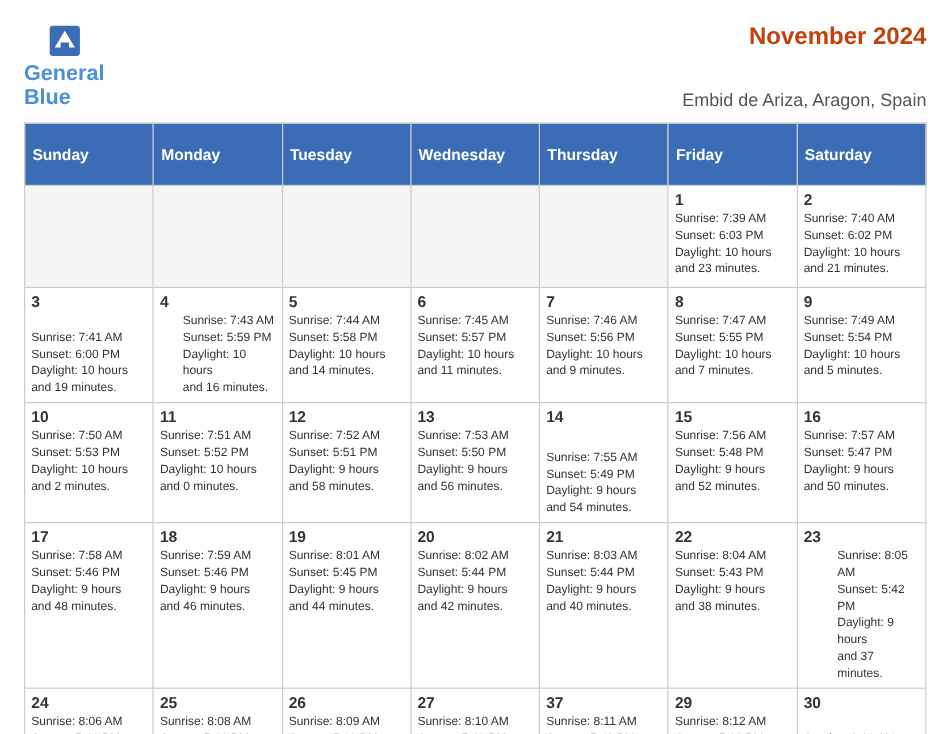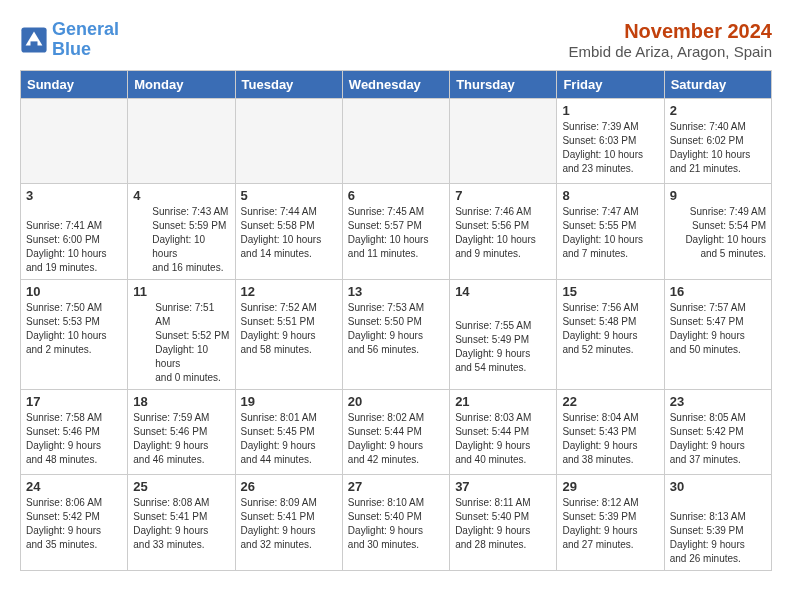--- a/index.html
+++ b/index.html
@@ -13,20 +13,21 @@
     .header-area {
       display: flex;
       justify-content: space-between;
       align-items: flex-start;
       margin-bottom: 10px;
     }
     .logo {
       display: flex;
       align-items: center;
       gap: 4px;
+      flex-direction: column;
     }
     .logo-text {
       font-size: 18px;
       font-weight: bold;
       color: #333;
       line-height: 1.1;
     }
     .logo-text span {
       color: #4a90d9;
     }
@@ -38,31 +39,32 @@
       text-align: right;
     }
     .month-title {
       font-size: 20px;
       font-weight: bold;
       color: #c2410c;
     }
     .subtitle {
       font-size: 15px;
       color: #555;
+      margin-top: 32px;
     }
     table {
       width: 100%;
       border-collapse: collapse;
       table-layout: fixed;
     }
     th {
       background-color: #3a6db5;
       color: #fff;
       text-align: left;
-      padding: 6px 6px;
+      padding: 18px 6px;
       font-size: 13px;
       font-weight: bold;
       border: 1px solid #ccc;
     }
     td {
       border: 1px solid #ccc;
       vertical-align: top;
       padding: 4px 5px;
       font-size: 10.5px;
       color: #333;
@@ -177,37 +179,37 @@
         </td>
         <td>
           <span class="day-num">8</span>
           <div class="day-info" style="white-space: pre-line;">Sunrise: 7:47 AM
 Sunset: 5:55 PM
 Daylight: 10 hours
 and 7 minutes.</div>
         </td>
         <td>
           <span class="day-num">9</span>
-          <div class="day-info" style="white-space: pre-line; text-align: right;">Sunrise: 7:49 AM
+          <div class="day-info" style="white-space: pre-line;">Sunrise: 7:49 AM
 Sunset: 5:54 PM
 Daylight: 10 hours
 and 5 minutes.</div>
         </td>
       </tr>
       <tr>
         <td>
           <span class="day-num">10</span>
           <div class="day-info" style="white-space: pre-line;">Sunrise: 7:50 AM
 Sunset: 5:53 PM
 Daylight: 10 hours
 and 2 minutes.</div>
         </td>
         <td>
           <span class="day-num">11</span>
-          <div class="day-info" style="white-space: pre-line; margin-left: 22px;">Sunrise: 7:51 AM
+          <div class="day-info" style="white-space: pre-line;">Sunrise: 7:51 AM
 Sunset: 5:52 PM
 Daylight: 10 hours
 and 0 minutes.</div>
         </td>
         <td>
           <span class="day-num">12</span>
           <div class="day-info" style="white-space: pre-line;">Sunrise: 7:52 AM
 Sunset: 5:51 PM
 Daylight: 9 hours
 and 58 minutes.</div>
@@ -279,21 +281,21 @@
         </td>
         <td>
           <span class="day-num">22</span>
           <div class="day-info" style="white-space: pre-line;">Sunrise: 8:04 AM
 Sunset: 5:43 PM
 Daylight: 9 hours
 and 38 minutes.</div>
         </td>
         <td>
           <span class="day-num">23</span>
-          <div class="day-info" style="white-space: pre-line;">Sunrise: 8:05 AM
+          <div class="day-info" style="white-space: pre-line; margin-left: 28px;">Sunrise: 8:05 AM
 Sunset: 5:42 PM
 Daylight: 9 hours
 and 37 minutes.</div>
         </td>
       </tr>
       <tr>
         <td>
           <span class="day-num">24</span>
           <div class="day-info" style="white-space: pre-line;">Sunrise: 8:06 AM
 Sunset: 5:42 PM

